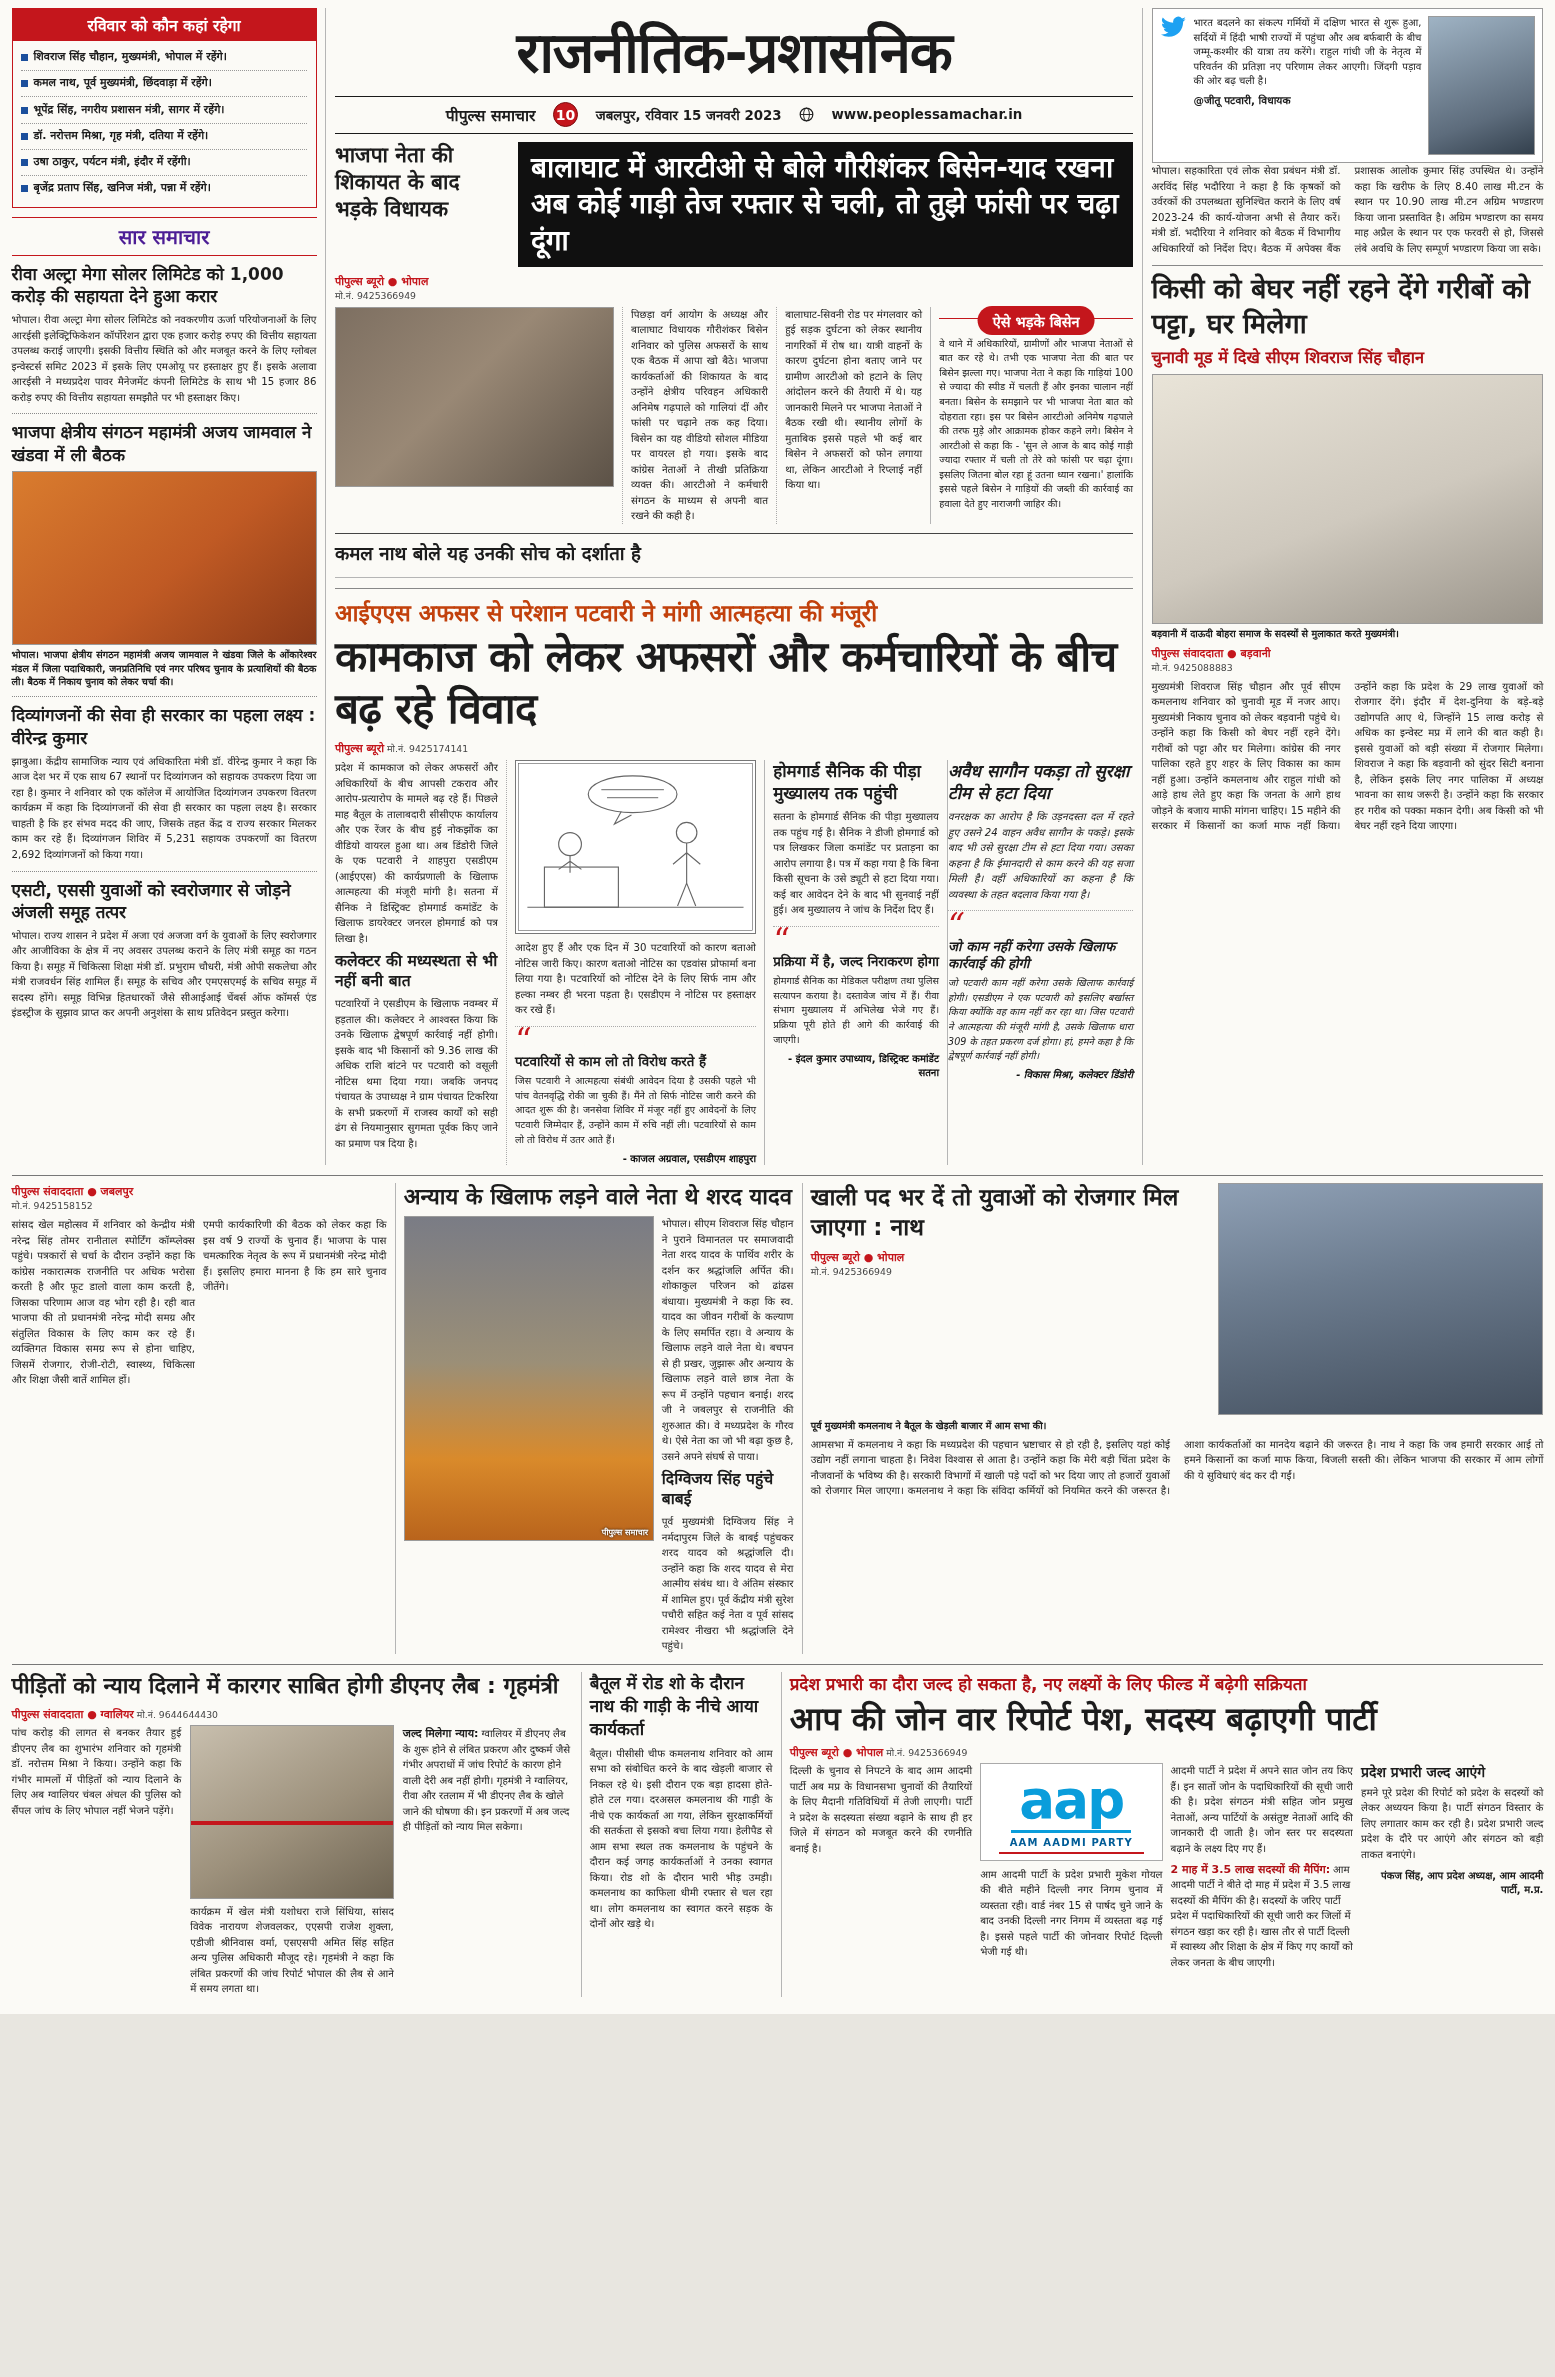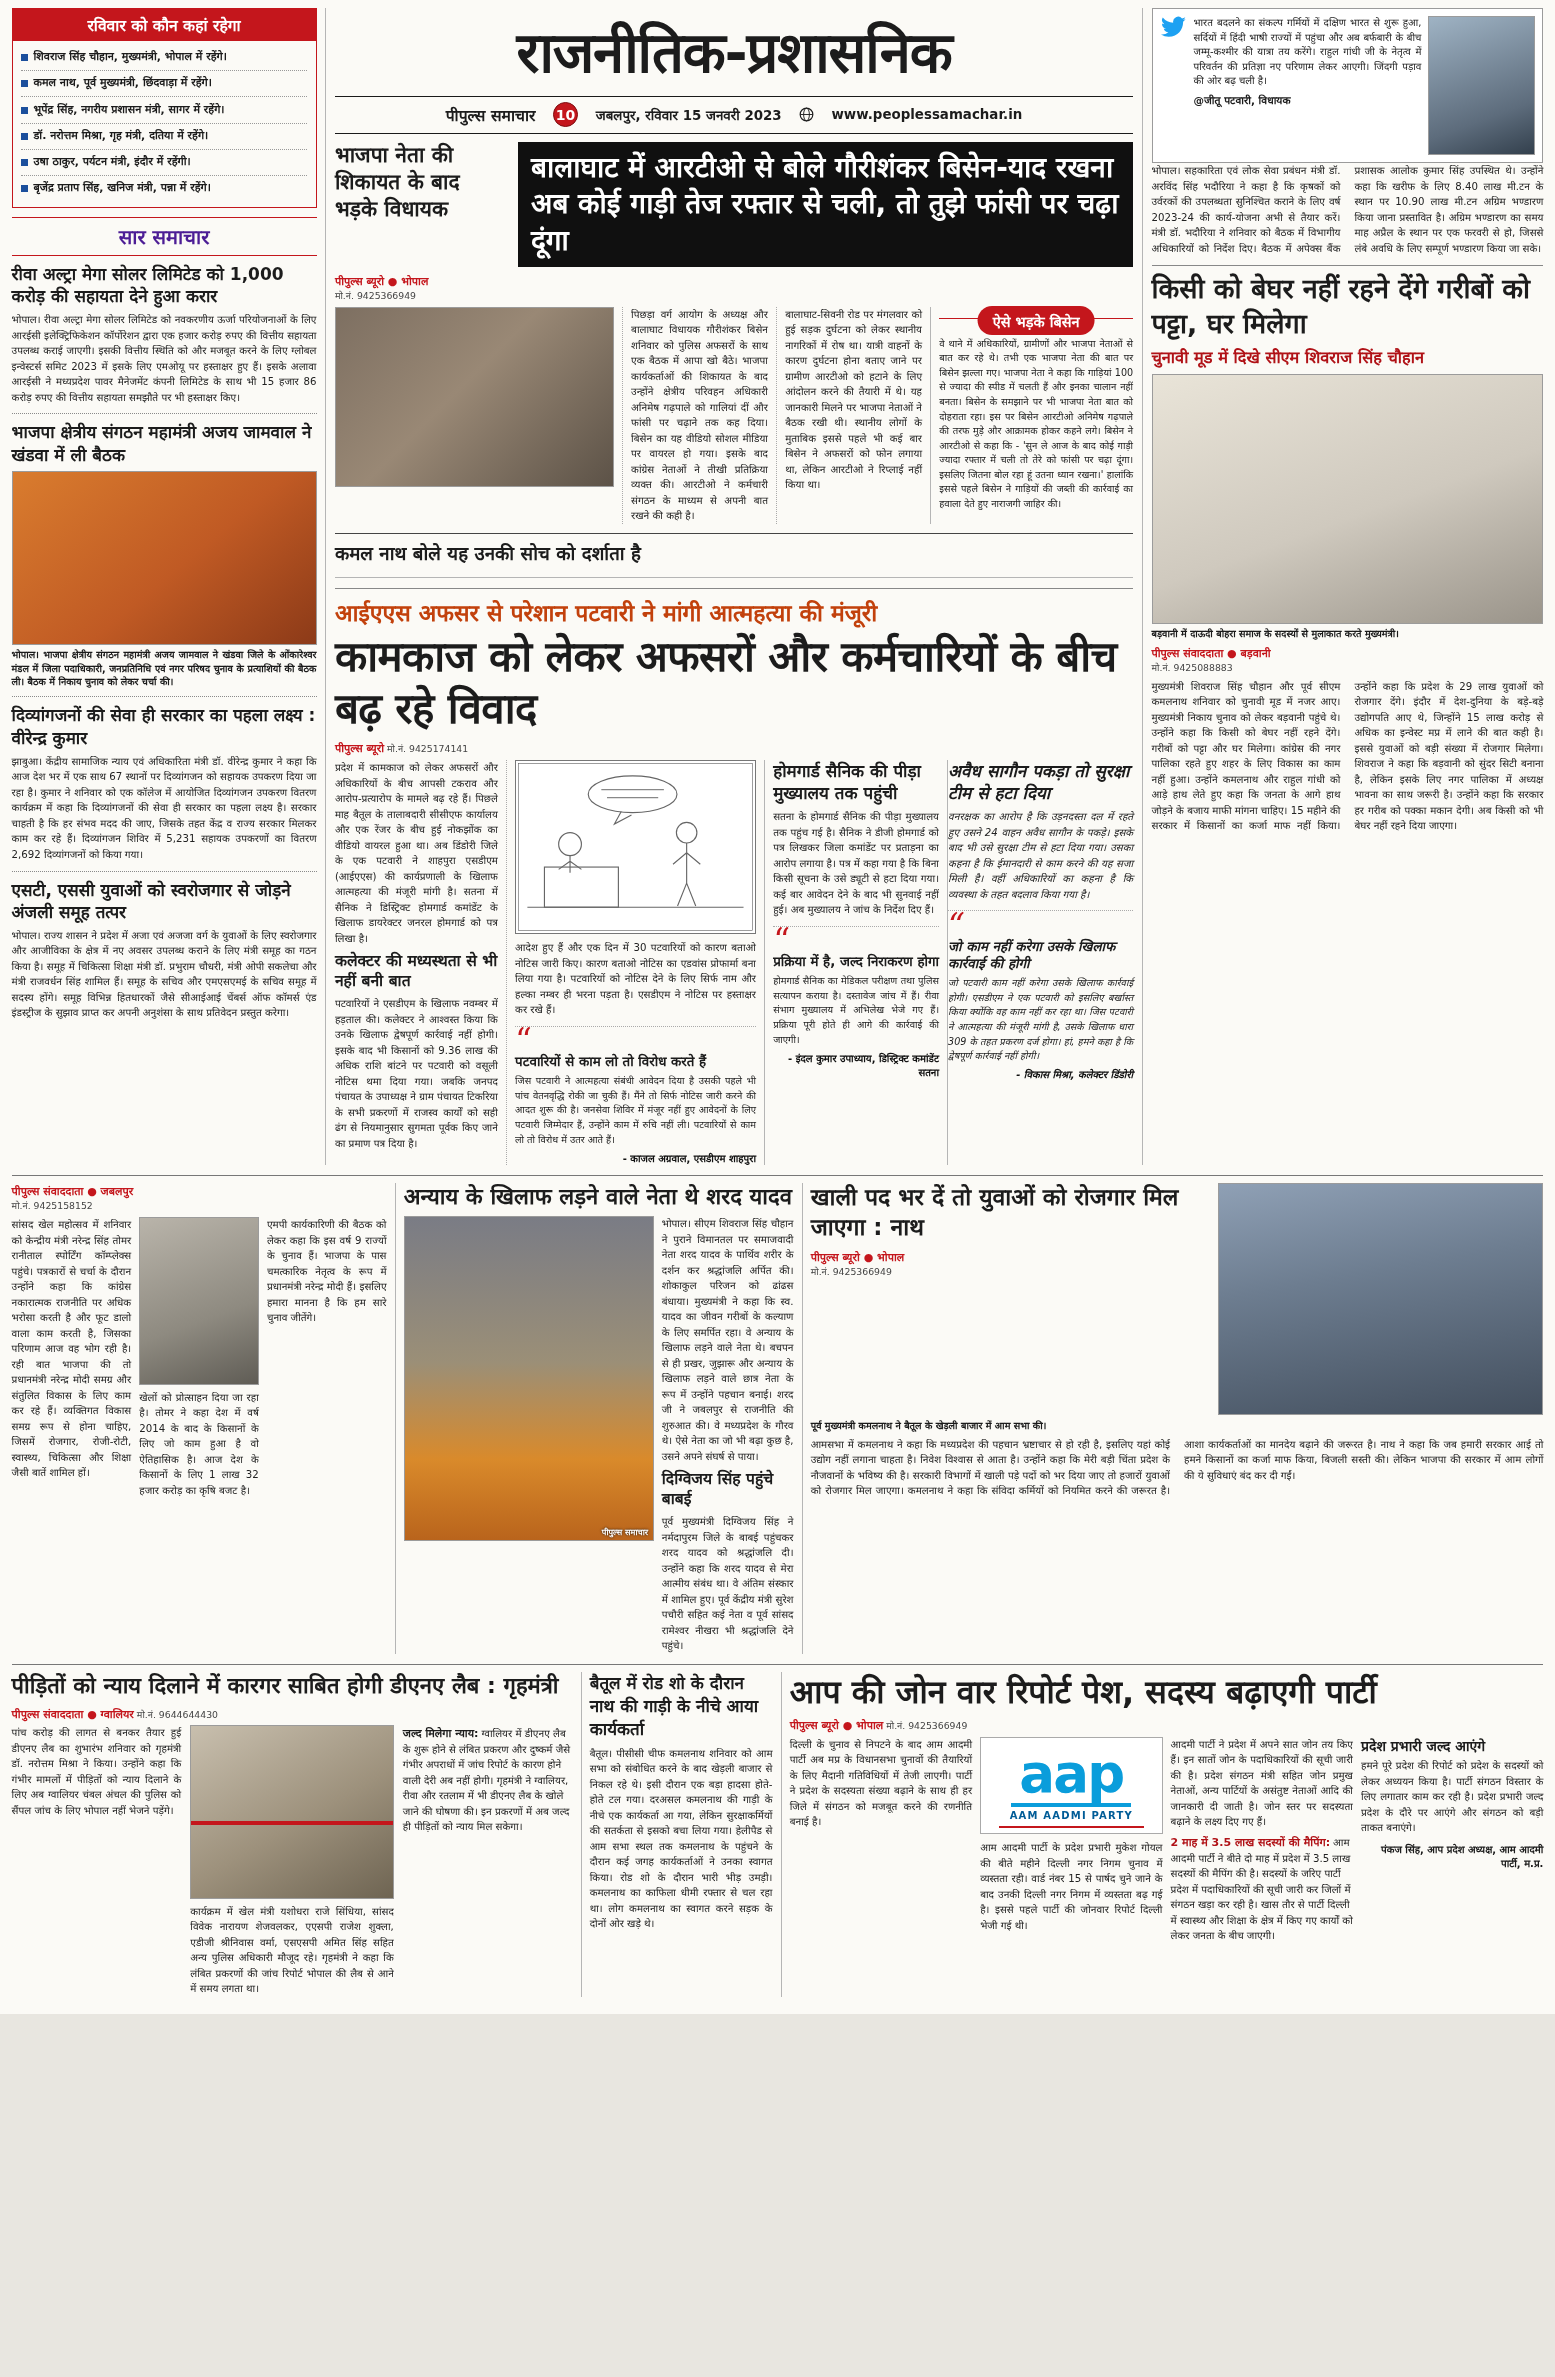--- a/index.html
+++ b/index.html
@@ -329,24 +329,20 @@
     <div class="ra-a">
       <div>
         <div class="byline">पीपुल्स संवाददाता ● जबलपुर</div>
         <div class="phone">मो.नं. 9425158152</div>
       </div>
       <div class="tomar-cols">
         <div>
           <p class="body-txt">सांसद खेल महोत्सव में शनिवार को केन्द्रीय मंत्री नरेन्द्र सिंह तोमर रानीताल स्पोर्टिंग कॉम्प्लेक्स पहुंचे। पत्रकारों से चर्चा के दौरान उन्होंने कहा कि कांग्रेस नकारात्मक राजनीति पर अधिक भरोसा करती है और फूट डालो वाला काम करती है, जिसका परिणाम आज वह भोग रही है। रही बात भाजपा की तो प्रधानमंत्री नरेन्द्र मोदी समग्र और संतुलित विकास के लिए काम कर रहे हैं। व्यक्तिगत विकास समग्र रूप से होना चाहिए, जिसमें रोजगार, रोजी-रोटी, स्वास्थ्य, चिकित्सा और शिक्षा जैसी बातें शामिल हों।</p>
         </div>
         <div>
-          <div class="photo tomar-photo"></div>
-          <p class="body-txt">खेलों को प्रोत्साहन दिया जा रहा है। तोमर ने कहा देश में वर्ष 2014 के बाद के किसानों के लिए जो काम हुआ है वो ऐतिहासिक है। आज देश के किसानों के लिए 1 लाख 32 हजार करोड़ का कृषि बजट है।</p>
-        </div>
-        <div>
           <p class="body-txt">एमपी कार्यकारिणी की बैठक को लेकर कहा कि इस वर्ष 9 राज्यों के चुनाव हैं। भाजपा के पास चमत्कारिक नेतृत्व के रूप में प्रधानमंत्री नरेन्द्र मोदी हैं। इसलिए हमारा मानना है कि हम सारे चुनाव जीतेंगे।</p>
         </div>
       </div>
     </div>
 
     <div class="ra-b">
       <h3 class="mid-h" style="font-size:22px">अन्याय के खिलाफ लड़ने वाले नेता थे शरद यादव</h3>
       <div class="sharad-flex">
         <div class="photo sharad-photo">
           <span class="photo-credit">पीपुल्स समाचार</span>
@@ -396,20 +392,21 @@
         </div>
       </div>
     </div>
 
     <div class="rb-b">
       <h4 class="betul-h">बैतूल में रोड शो के दौरान नाथ की गाड़ी के नीचे आया कार्यकर्ता</h4>
       <p class="body-txt">बैतूल। पीसीसी चीफ कमलनाथ शनिवार को आम सभा को संबोधित करने के बाद खेड़ली बाजार से निकल रहे थे। इसी दौरान एक बड़ा हादसा होते-होते टल गया। दरअसल कमलनाथ की गाड़ी के नीचे एक कार्यकर्ता आ गया, लेकिन सुरक्षाकर्मियों की सतर्कता से इसको बचा लिया गया। हेलीपैड से आम सभा स्थल तक कमलनाथ के पहुंचने के दौरान कई जगह कार्यकर्ताओं ने उनका स्वागत किया। रोड शो के दौरान भारी भीड़ उमड़ी। कमलनाथ का काफिला धीमी रफ्तार से चल रहा था। लोग कमलनाथ का स्वागत करने सड़क के दोनों ओर खड़े थे।</p>
     </div>
 
     <div class="rb-c">
+      <div class="aap-kicker">प्रदेश प्रभारी का दौरा जल्द हो सकता है, नए लक्ष्यों के लिए फील्ड में बढ़ेगी सक्रियता</div>
       <h2 class="aap-hl">आप की जोन वार रिपोर्ट पेश, सदस्य बढ़ाएगी पार्टी</h2>
       <div>
         <span class="byline">पीपुल्स ब्यूरो ● भोपाल</span>
         <span class="phone">मो.नं. 9425366949</span>
       </div>
       <div class="aap-grid">
         <div>
           <p class="body-txt">दिल्ली के चुनाव से निपटने के बाद आम आदमी पार्टी अब मप्र के विधानसभा चुनावों की तैयारियों के लिए मैदानी गतिविधियों में तेजी लाएगी। पार्टी ने प्रदेश के सदस्यता संख्या बढ़ाने के साथ ही हर जिले में संगठन को मजबूत करने की रणनीति बनाई है।</p>
         </div>
         <div>

